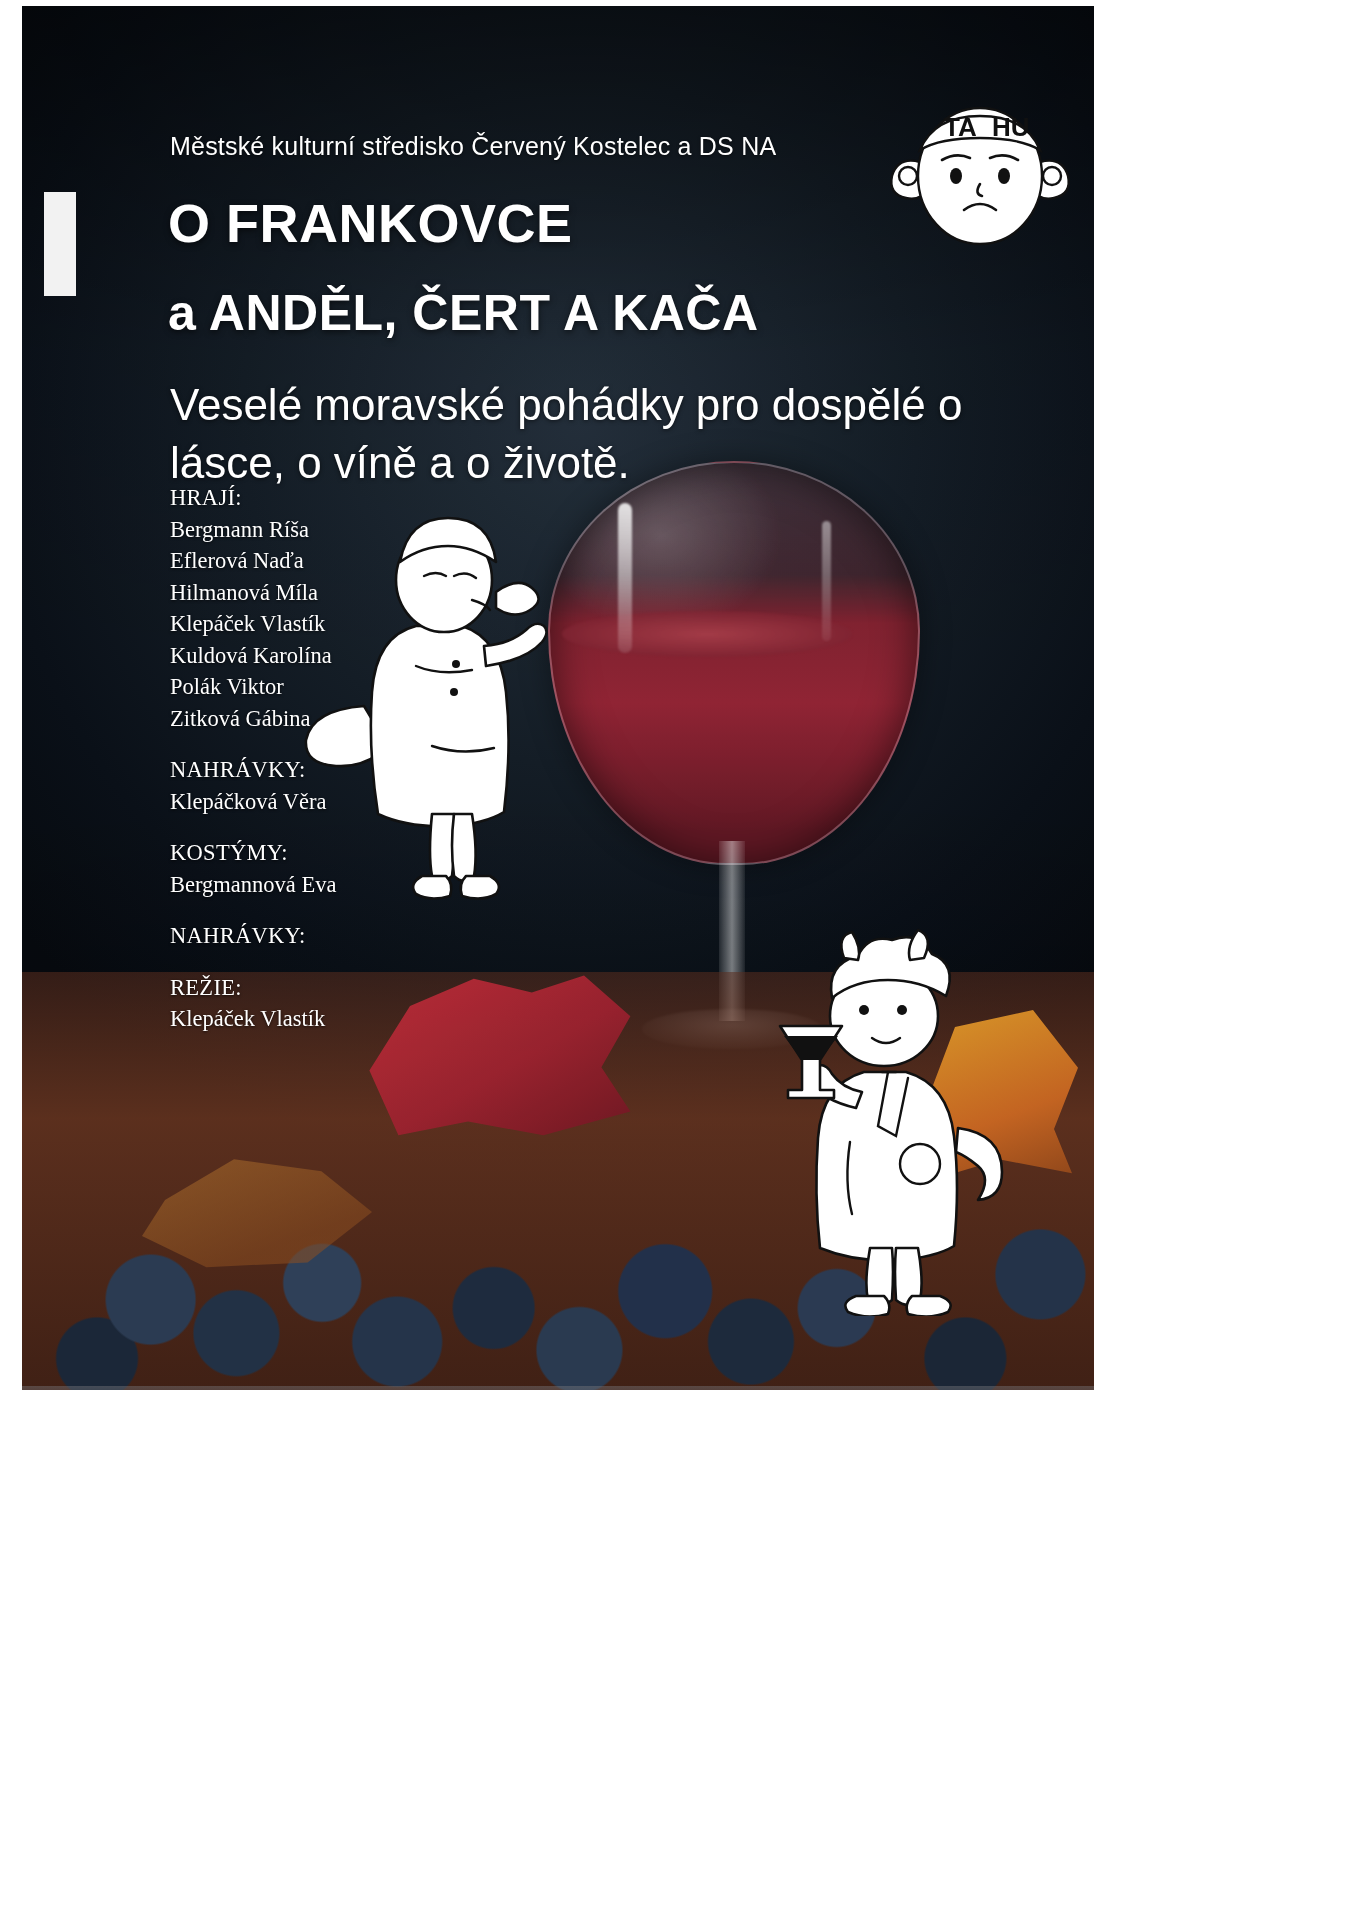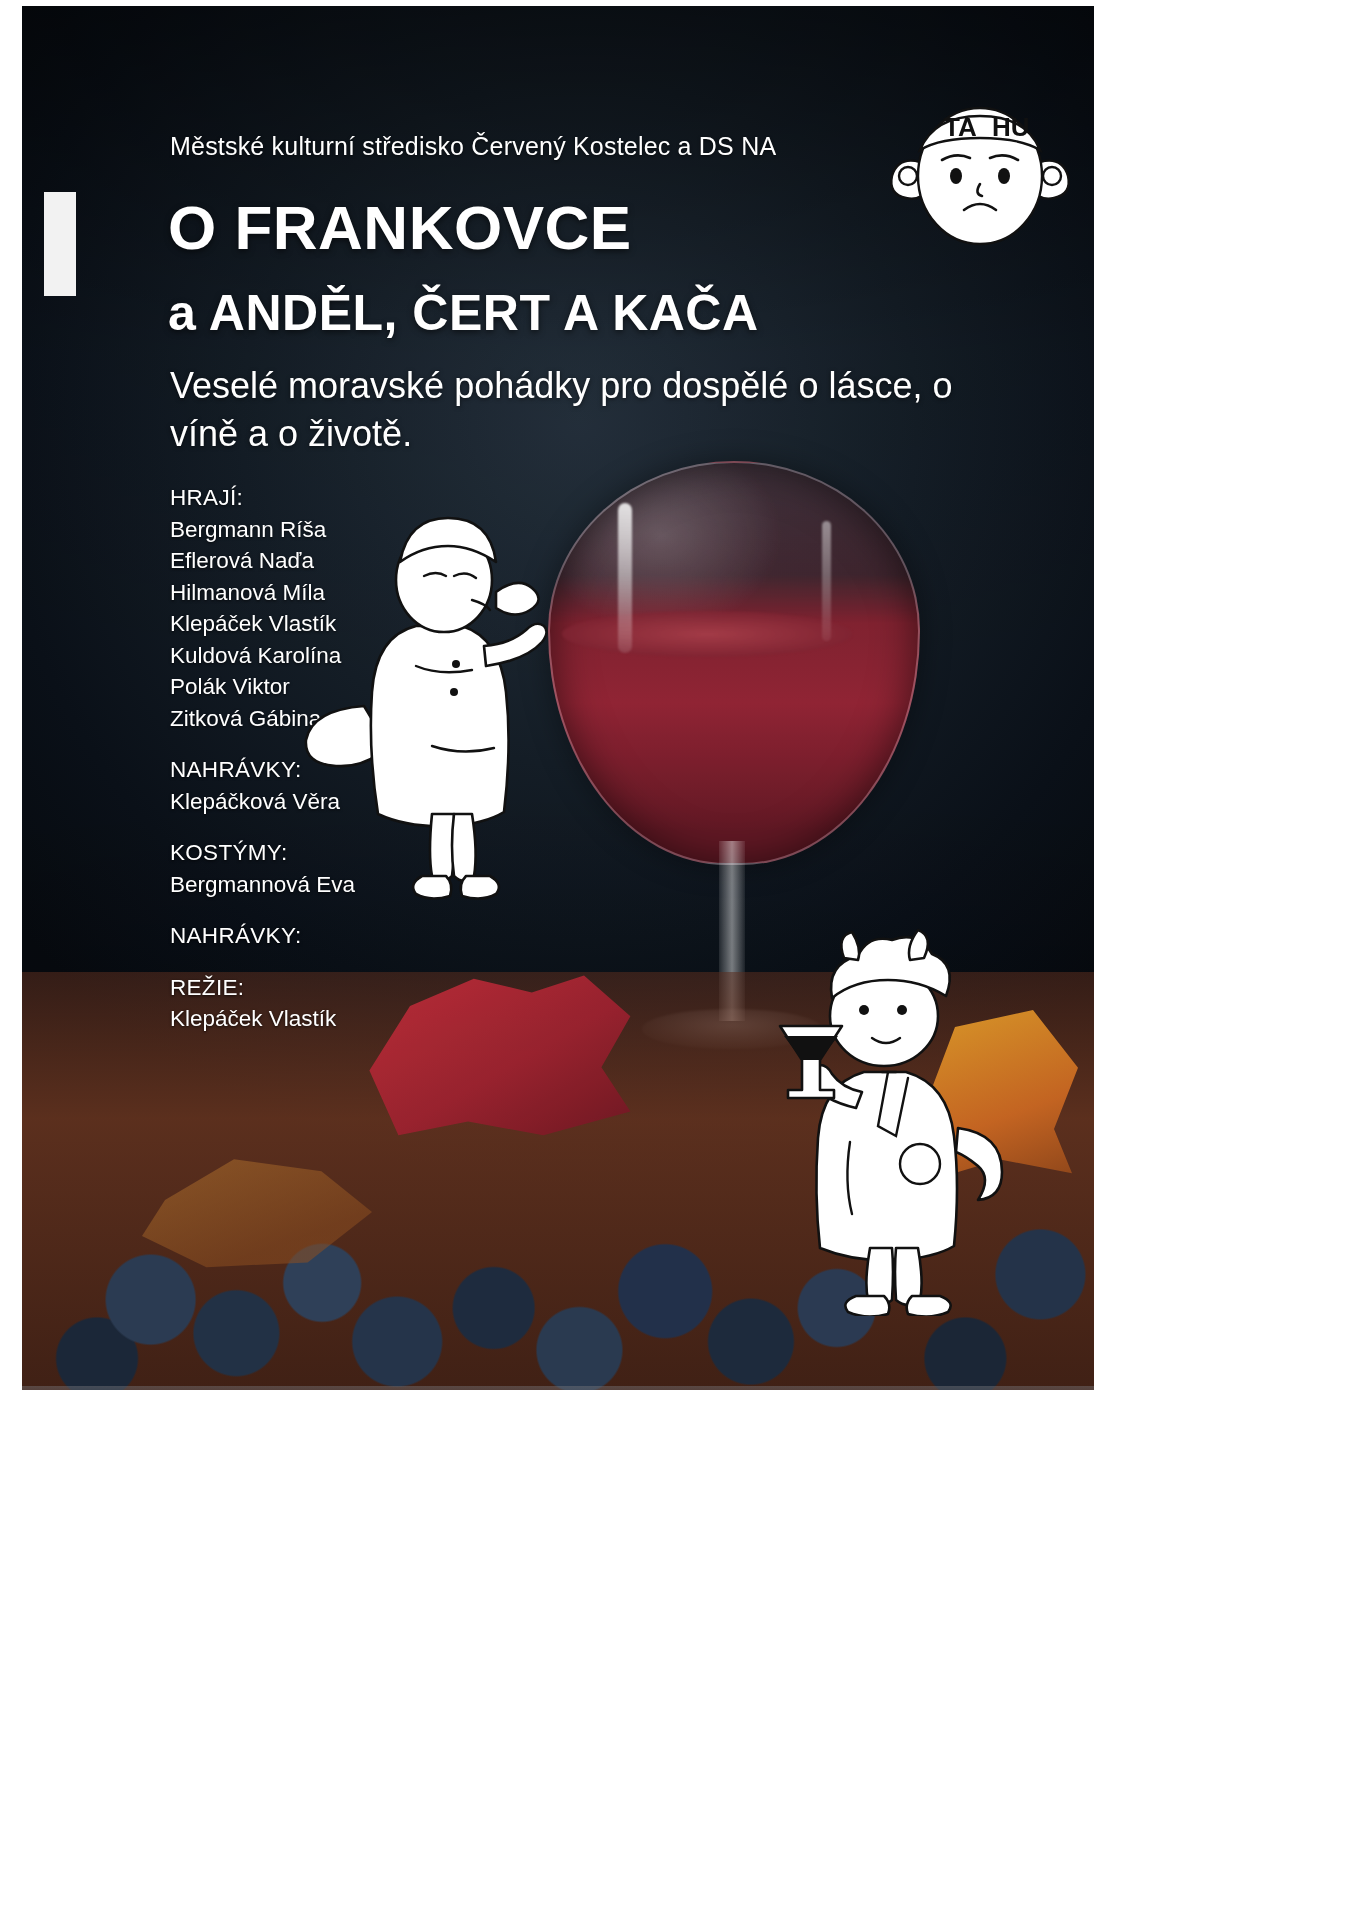--- a/index.html
+++ b/index.html
@@ -228,55 +228,56 @@
     font-size: 25px;
     letter-spacing: 0.2px;
     white-space: nowrap;
     text-shadow: 0 1px 3px rgba(0,0,0,0.6);
   }
   .title1 {
     position: absolute;
     left: 146px;
     top: 186px;
     color: #ffffff;
-    font-size: 62px;
+    font-size: 54px;
     font-weight: 700;
     letter-spacing: 0.5px;
     text-shadow: 0 2px 6px rgba(0,0,0,0.6);
   }
   .title2 {
     position: absolute;
     left: 146px;
     top: 278px;
     color: #ffffff;
     font-size: 50px;
     font-weight: 700;
     letter-spacing: 0.5px;
     text-shadow: 0 2px 6px rgba(0,0,0,0.6);
   }
   .subtitle {
     position: absolute;
     left: 148px;
-    top: 356px;
+    top: 370px;
     width: 820px;
     color: #ffffff;
-    font-size: 36px;
+    font-size: 44px;
     line-height: 1.32;
     text-shadow: 0 1px 4px rgba(0,0,0,0.6);
   }
 
   .credits {
     position: absolute;
     left: 148px;
     top: 476px;
     width: 360px;
     color: #ffffff;
     font-size: 22.5px;
     line-height: 1.40;
     text-shadow: 0 1px 3px rgba(0,0,0,0.75);
+    font-family: Liberation Serif, serif;
   }
   .credit-block { margin-bottom: 20px; }
   .credit-head { letter-spacing: 0.3px; }
   .credit-line { }
 
   
   .cartoon { position: absolute; text-align: center; }
   .cartoon svg { display: block; }
 
   .girl-logo { left: 858px; top: 78px; width: 200px; height: 200px; }

